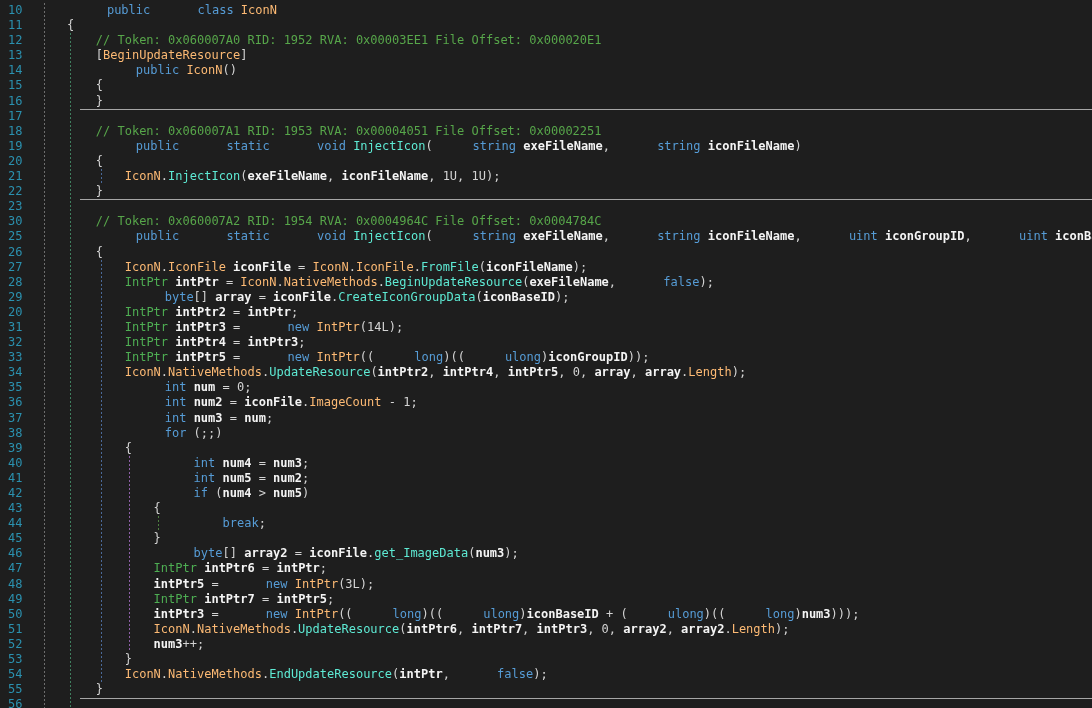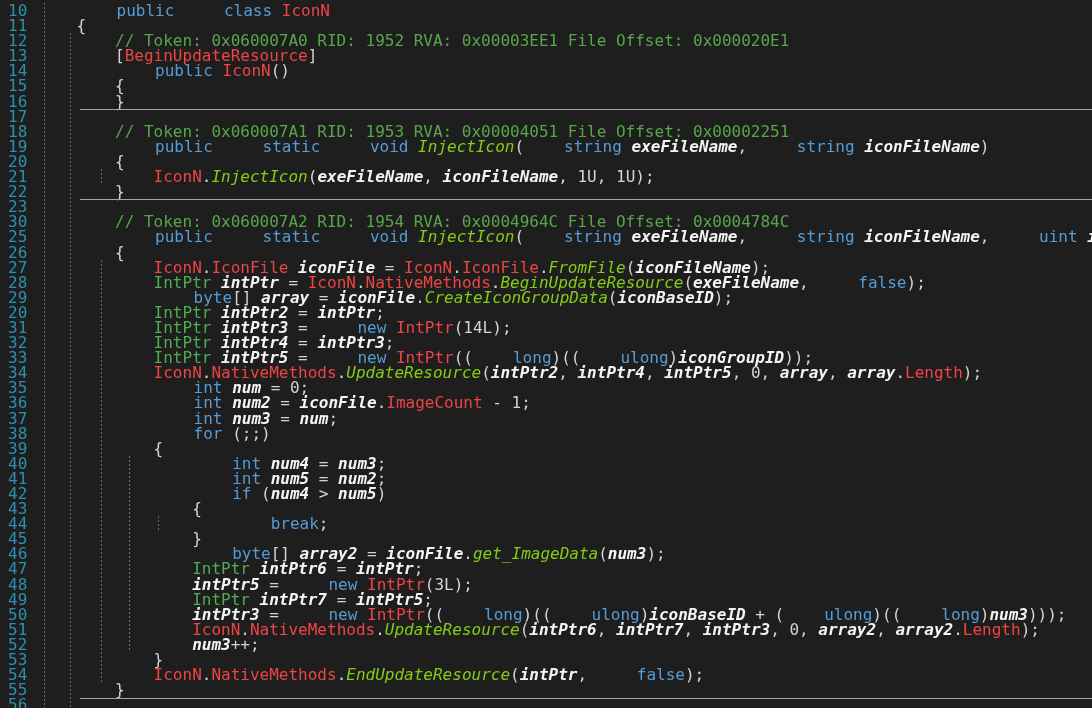--- a/index.html
+++ b/index.html
@@ -1,41 +1,41 @@
 <!DOCTYPE html>
 <html style="--bg: #1E1E1E; --lineno: #2B91AF; --kw: #569CD6; --type: #4EC9B0; --vtype: #4EAE53; --method: #DC863B; --local: #F4F4F4; --comment: #57A64A; --plain: #D4D4D4;"><head>
 <meta charset="utf-8">
 <style>
   html,body{margin:0;padding:0;background:#111;}
   #screen{
     position:relative; width:1092px; height:708px; overflow:hidden;
     background:var(--bg); cursor:text;
     font-family:"DejaVu Sans Mono","Liberation Mono",monospace;
-    font-size:16px;
+    font-size:12px;
   }
   #lines{position:absolute; left:0; top:0; right:0; padding-top:3px; z-index:2;}
   .line{display:flex; height:15.1px; line-height:15.2px; white-space:pre;}
   .gutter{
     flex:0 0 38px; box-sizing:border-box; padding-left:8px;
     color:var(--lineno); user-select:none;
   }
   .code{flex:1 1 auto; color:var(--plain);}
   .tk-n{color:var(--plain);}
   .tk-k{color:var(--kw);}
   .tk-t{color:var(--type);}
   .tk-vt{color:var(--vtype);}
   .tk-m{color:var(--method);}
   .tk-c{color:var(--comment);}
-  .tk-p{color:var(--local); font-weight:bold;font-style:italic;}
+  .tk-p{color:var(--local); font-weight:bold;}
   .guide{position:absolute; width:1px; z-index:1;}
   .member-separator{position:absolute; left:80px; right:0; height:1px; z-index:3;}
 </style>
 <style>
-  .tk-k{color:#569CD6;margin-left:40px;} .tk-t{color:#ef4444;} .tk-vt{color:#4EAE53;}
-  .tk-m{color:#84cc16;font-style:italic;} .tk-c{color:#57A64A;} .tk-n{color:#D4D4D4;}
+  .tk-k{color:#569CD6;margin-left:40px;} .tk-t{color:#fdba74;} .tk-vt{color:#4EAE53;}
+  .tk-m{color:#5eead4;} .tk-c{color:#57A64A;} .tk-n{color:#D4D4D4;}
   .tk-p{color:#F4F4F4;} .gutter{color:#2B91AF;}
   #screen{background:#1E1E1E;}</style></head>
 <body>
 
 <div id="screen" style="--bg: #1E1E1E;">
   <div id="lines">
       <div class="line"><span class="gutter">10</span><span class="code"><span class="tk-n">    </span><span class="tk-k">public</span><span class="tk-n"> </span><span class="tk-k">class</span><span class="tk-n"> </span><span class="tk-t">IconN</span></span></div>
       <div class="line"><span class="gutter">11</span><span class="code"><span class="tk-n">    {</span></span></div>
       <div class="line"><span class="gutter">12</span><span class="code"><span class="tk-n">        </span><span class="tk-c">// Token: 0x060007A0 RID: 1952 RVA: 0x00003EE1 File Offset: 0x000020E1</span></span></div>
       <div class="line"><span class="gutter">13</span><span class="code"><span class="tk-n">        [</span><span class="tk-t">BeginUpdateResource</span><span class="tk-n">]</span></span></div>

